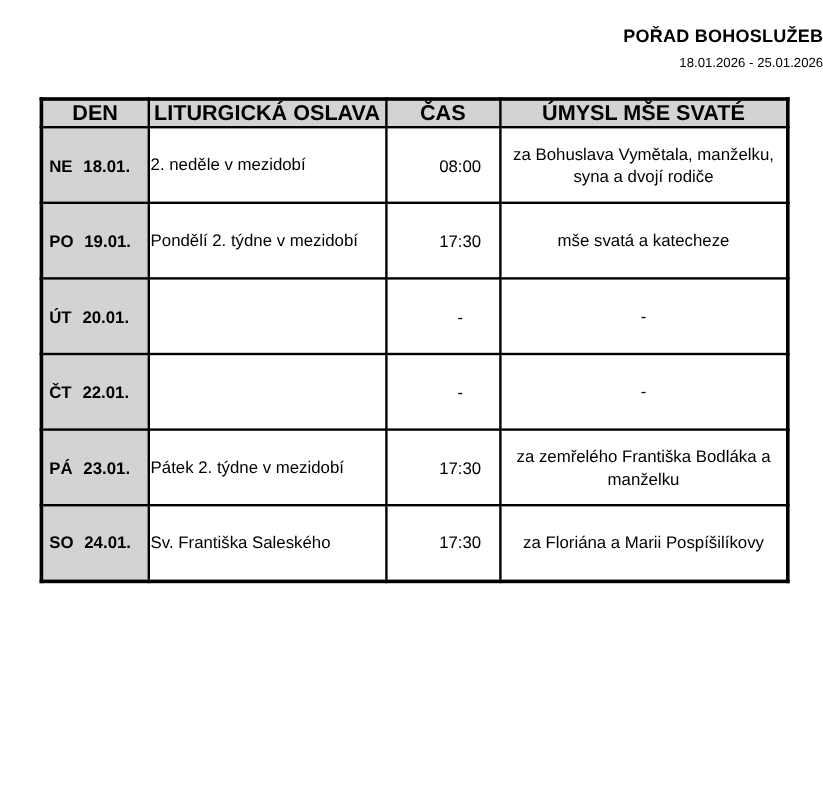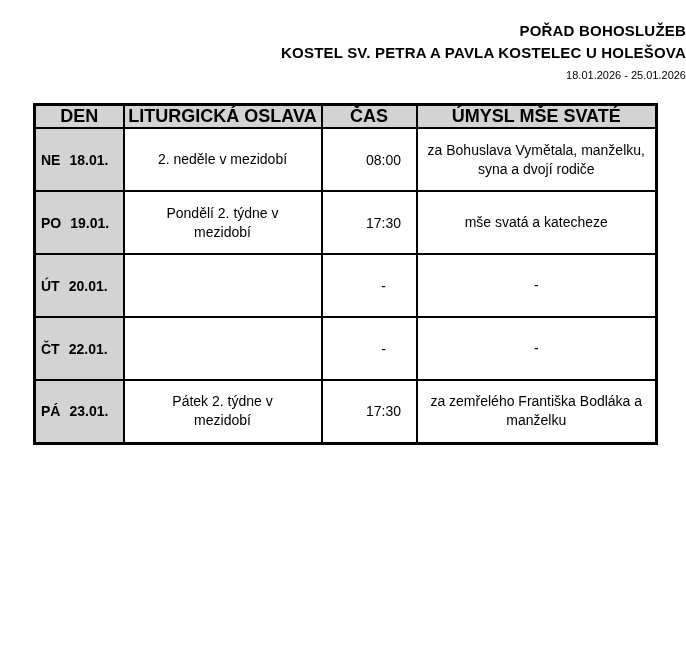--- a/index.html
+++ b/index.html
@@ -28,30 +28,29 @@
   thead th{
     height:18px;background:var(--header-bg);
     font-size:18px;font-weight:bold;text-align:center;
   }
   tbody td,tbody th{height:63px;}
   td.day-cell{
     background:var(--day-bg);
     font-weight:bold;text-align:left;padding-left:5px;white-space:nowrap;
   }
   td.day-cell .date-part{margin-left:9px;}
-  td.celebration-cell{text-align:center;padding:2px 24px;line-height:19px;}
+  td.celebration-cell{text-align:left;padding:2px 1px;line-height:19px;}
   td.time-cell{text-align:center;padding-left:29px;}
   td.intention-cell{text-align:center;padding:2px 8px;line-height:19px;}
 </style>
 </head>
 <body>
 
 <div class="titles">
   <div class="title-line">POŘAD BOHOSLUŽEB</div>
-  <div class="title-line">KOSTEL SV. PETRA A PAVLA KOSTELEC U HOLEŠOVA</div>
   <div class="date-line">18.01.2026 - 25.01.2026</div>
 </div>
 
 <table class="schedule">
   <colgroup>
     <col class="c-den">
       <col class="c-lit">
       <col class="c-cas">
       <col class="c-umy">
   </colgroup>
@@ -87,14 +86,20 @@
       <td class="celebration-cell"></td>
       <td class="time-cell">-</td>
       <td class="intention-cell">-</td>
     </tr>
     <tr>
       <td class="day-cell"><span>PÁ</span><span class="date-part">23.01.</span></td>
       <td class="celebration-cell">Pátek 2. týdne v mezidobí</td>
       <td class="time-cell">17:30</td>
       <td class="intention-cell">za zemřelého Františka Bodláka a manželku</td>
     </tr>
+    <tr>
+      <td class="day-cell"><span>SO</span><span class="date-part">24.01.</span></td>
+      <td class="celebration-cell">Sv. Františka Saleského</td>
+      <td class="time-cell">17:30</td>
+      <td class="intention-cell">za Floriána a Marii Pospíšilíkovy</td>
+    </tr>
   </tbody>
 </table>
 
 </body></html>

